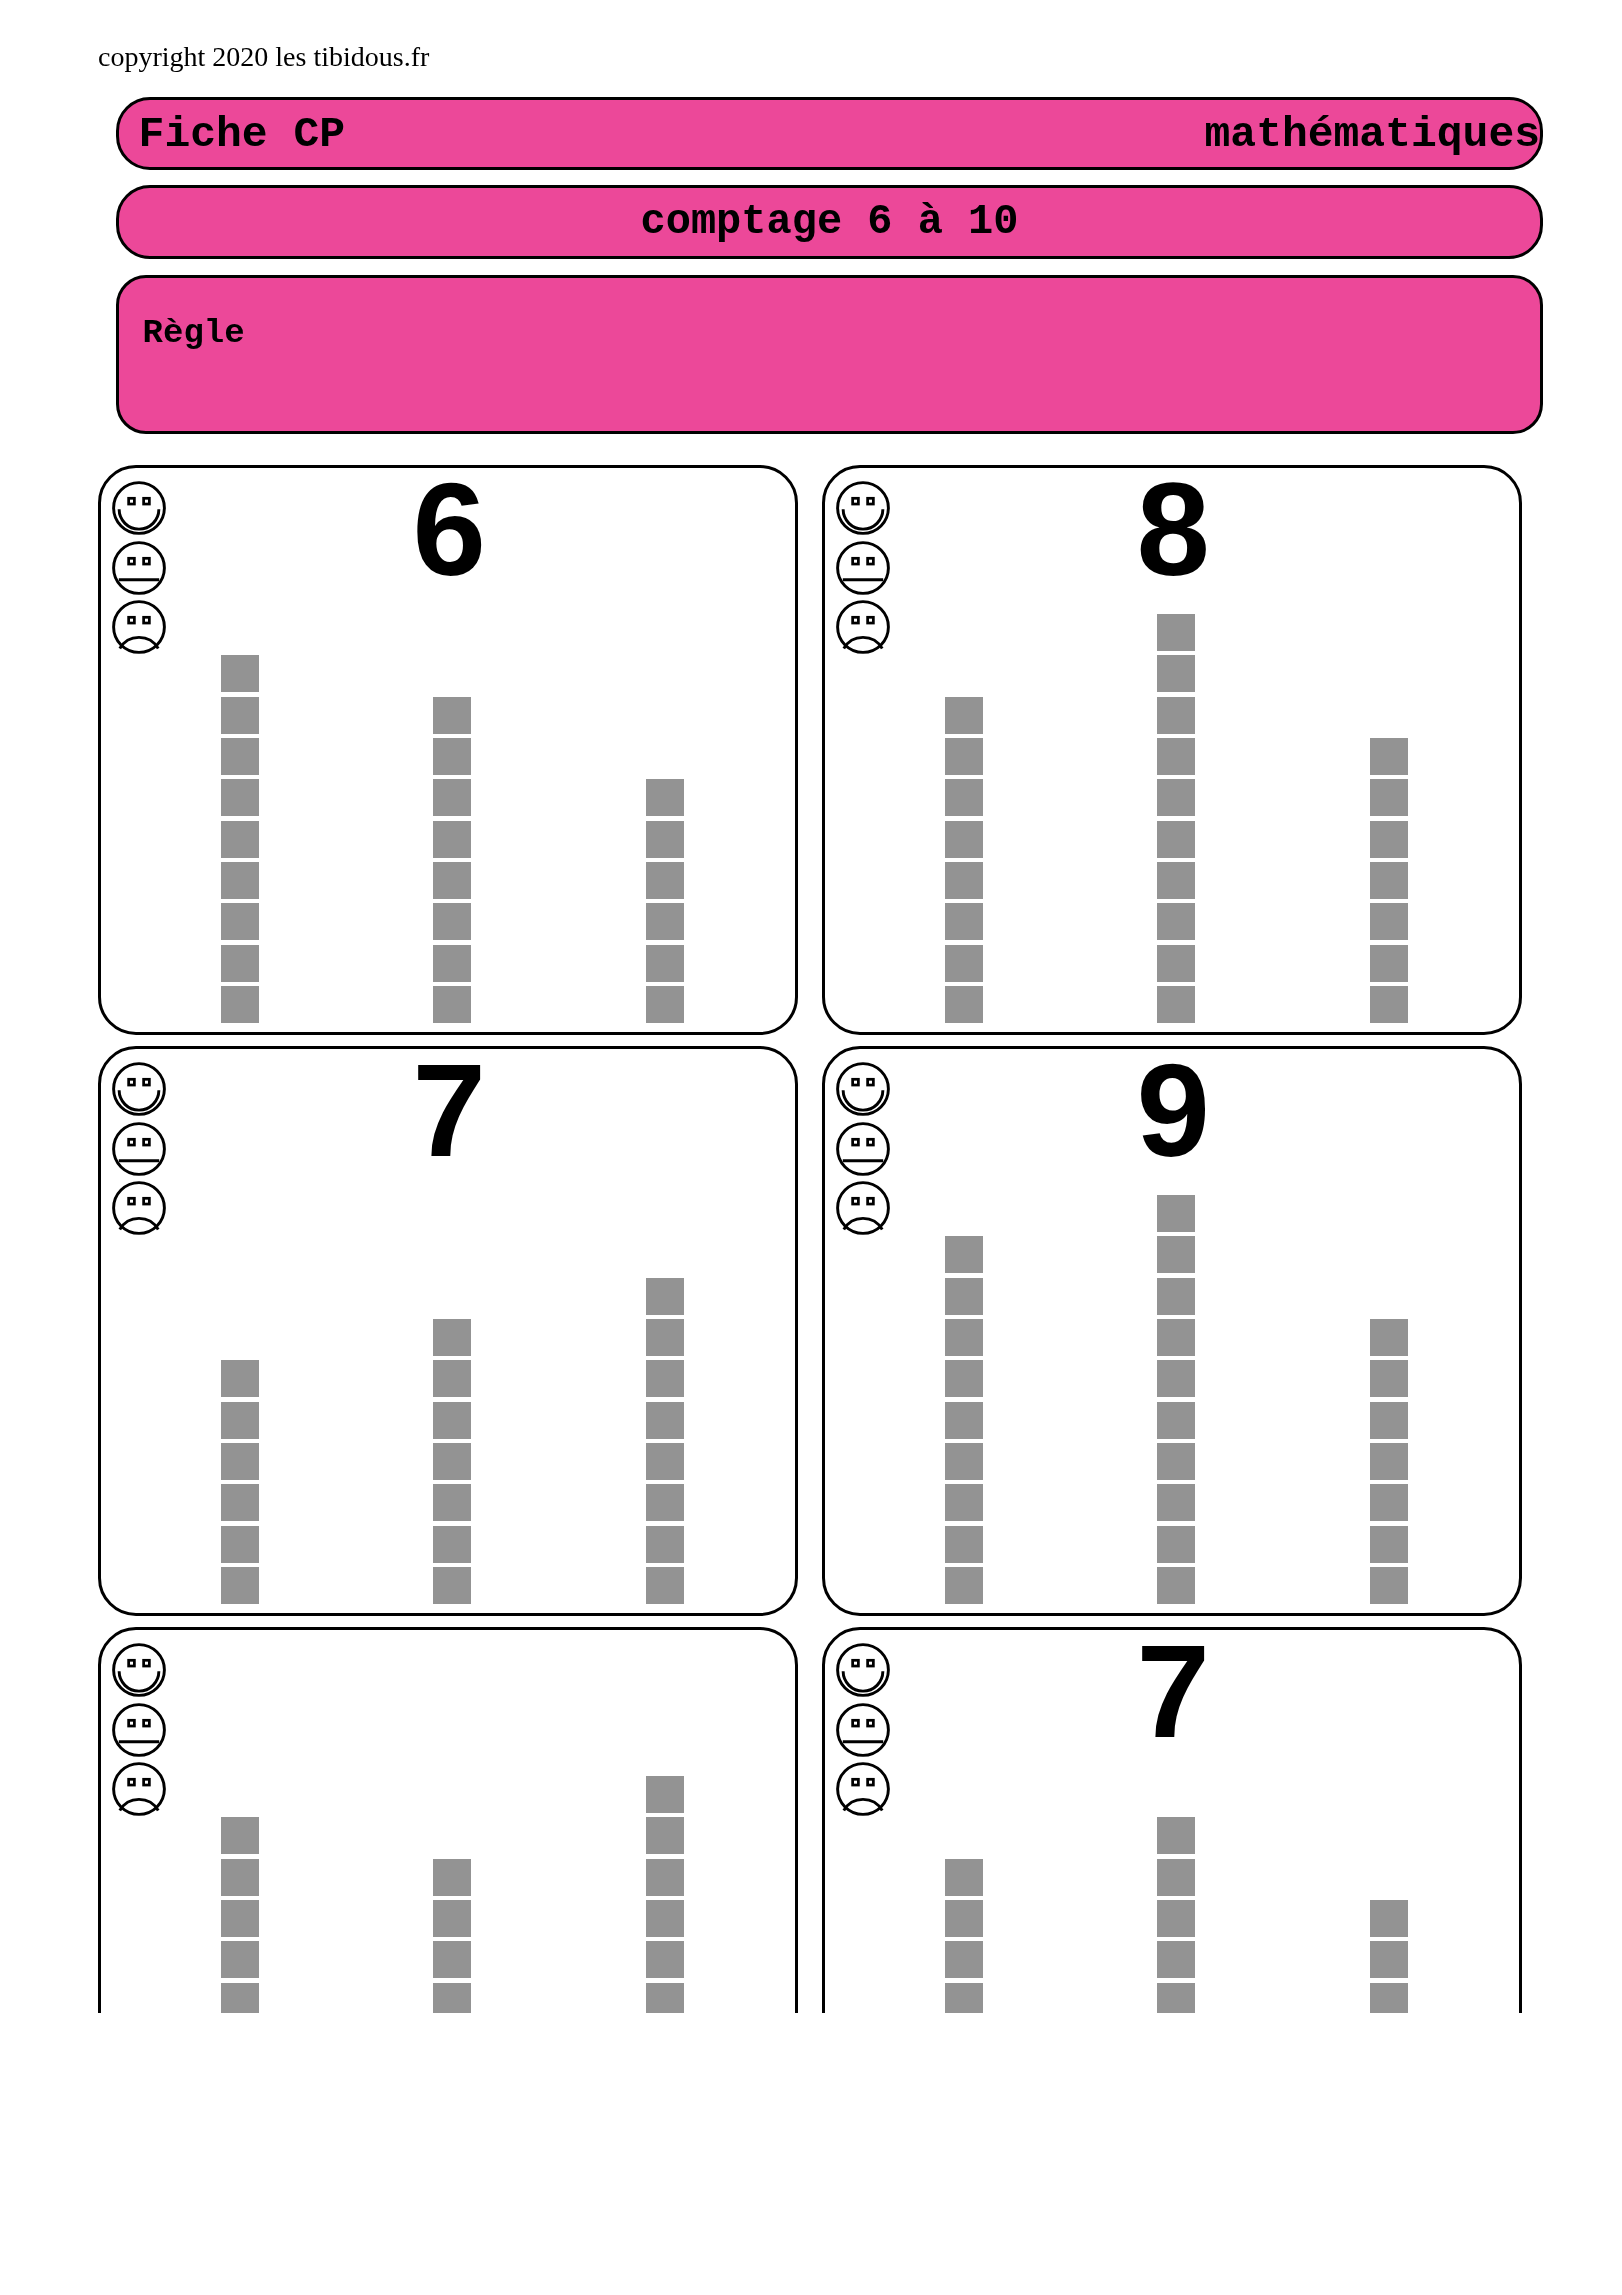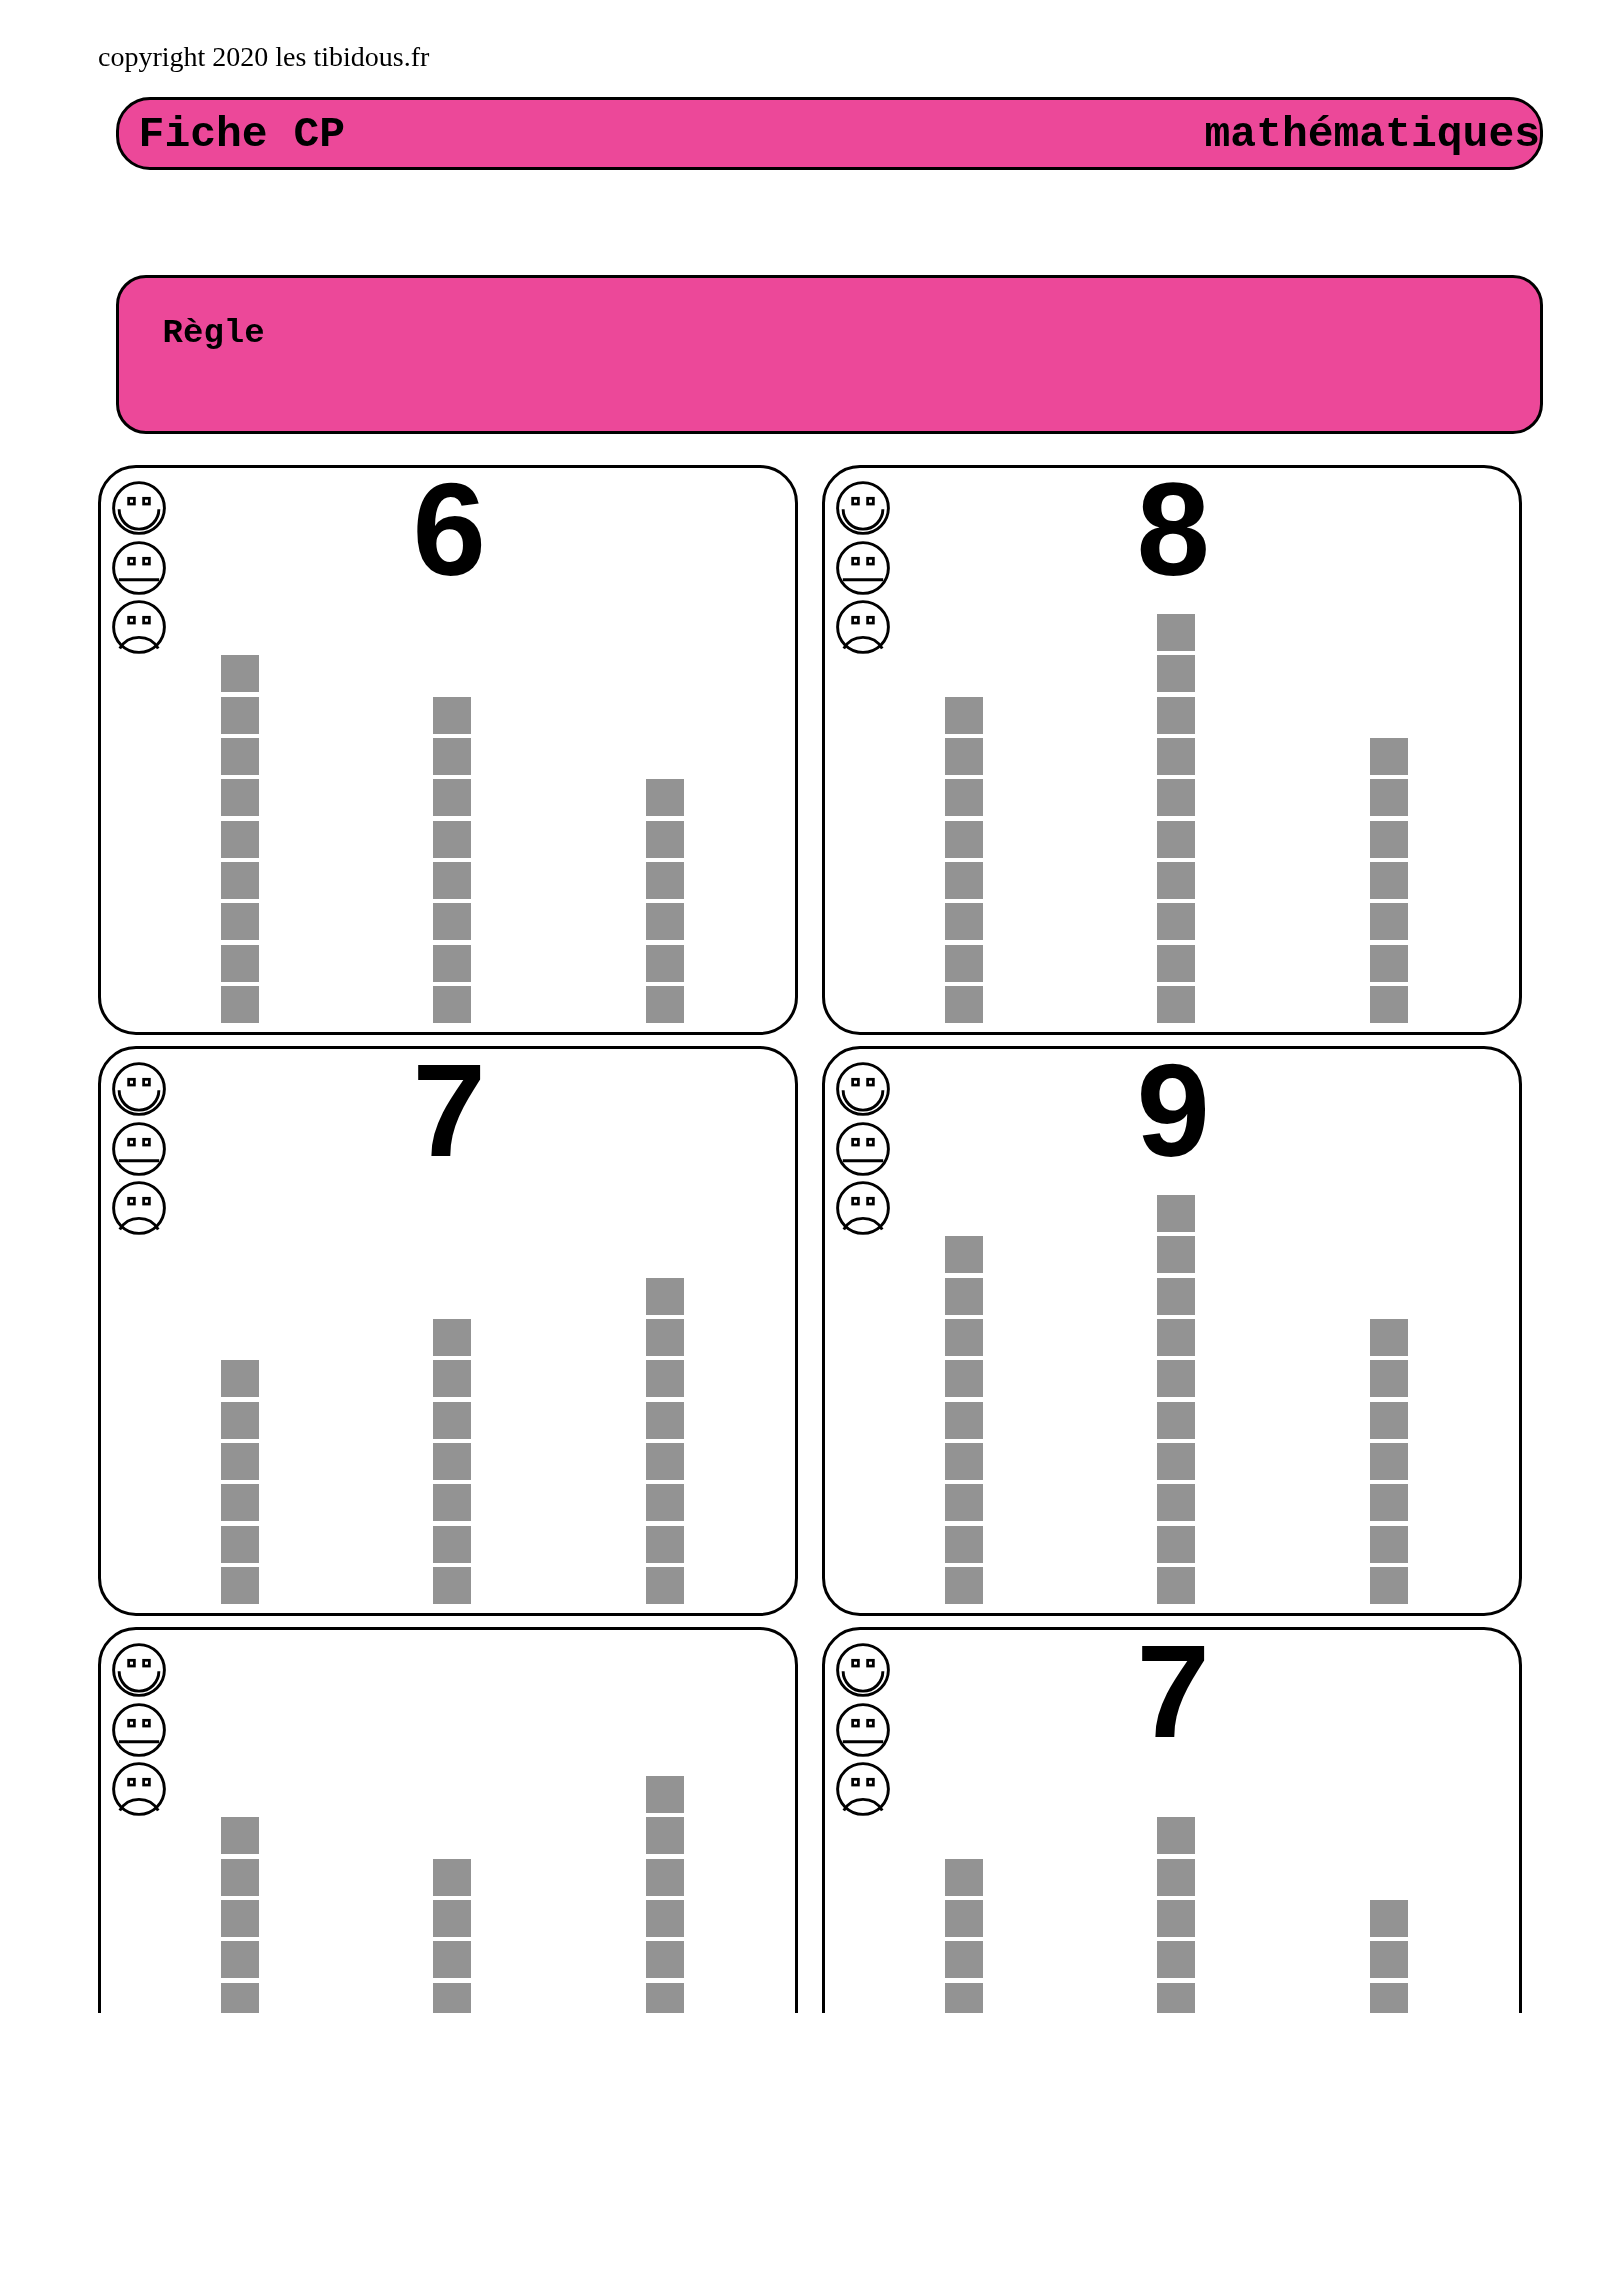--- a/index.html
+++ b/index.html
@@ -31,21 +31,21 @@
     font-size:43px;font-weight:bold;white-space:nowrap;
   }
   .subject{
     position:absolute;left:0;right:0;top:50%;transform:translateY(-50%);
     text-align:right;font-size:43px;font-weight:bold;
   }
   .title-center{
     position:absolute;left:0;right:0;top:50%;transform:translateY(-50%);
     text-align:center;font-size:42px;font-weight:bold;
   }
-  .rule-inner{padding:35px 26px 0 23.6px;margin-left:20px;}
+  .rule-inner{padding:35px 26px 0 23.6px;}
   .rule-heading{font-size:34px;font-weight:bold;line-height:41px;}
   .rule-text{font-size:29.4px;font-weight:normal;line-height:42px;}
 
   .panels-grid{
     position:absolute;left:98px;top:465px;
     display:grid;
     grid-template-columns:700px 700px;
     column-gap:24px;row-gap:11px;
   }
   .panel{
@@ -81,20 +81,23 @@
 
 <div class="page" style="--square-gray: #939393;">
 
   <div class="copyright">copyright 2020 les tibidous.fr</div>
 
   <div class="hbox box-sheet">
     <div class="sheet-label">Fiche CP</div>
     <div class="subject">mathématiques</div>
   </div>
 
+  <div class="hbox box-title">
+    <div class="title-center">comptage 6 à 10</div>
+  </div>
 
   <div class="hbox box-rule">
     <div class="rule-inner">
       <div class="rule-heading">Règle</div>
     </div>
   </div>
 
   <div class="panels-grid">
   <div class="panel">
     <div class="panel-number">6</div>

